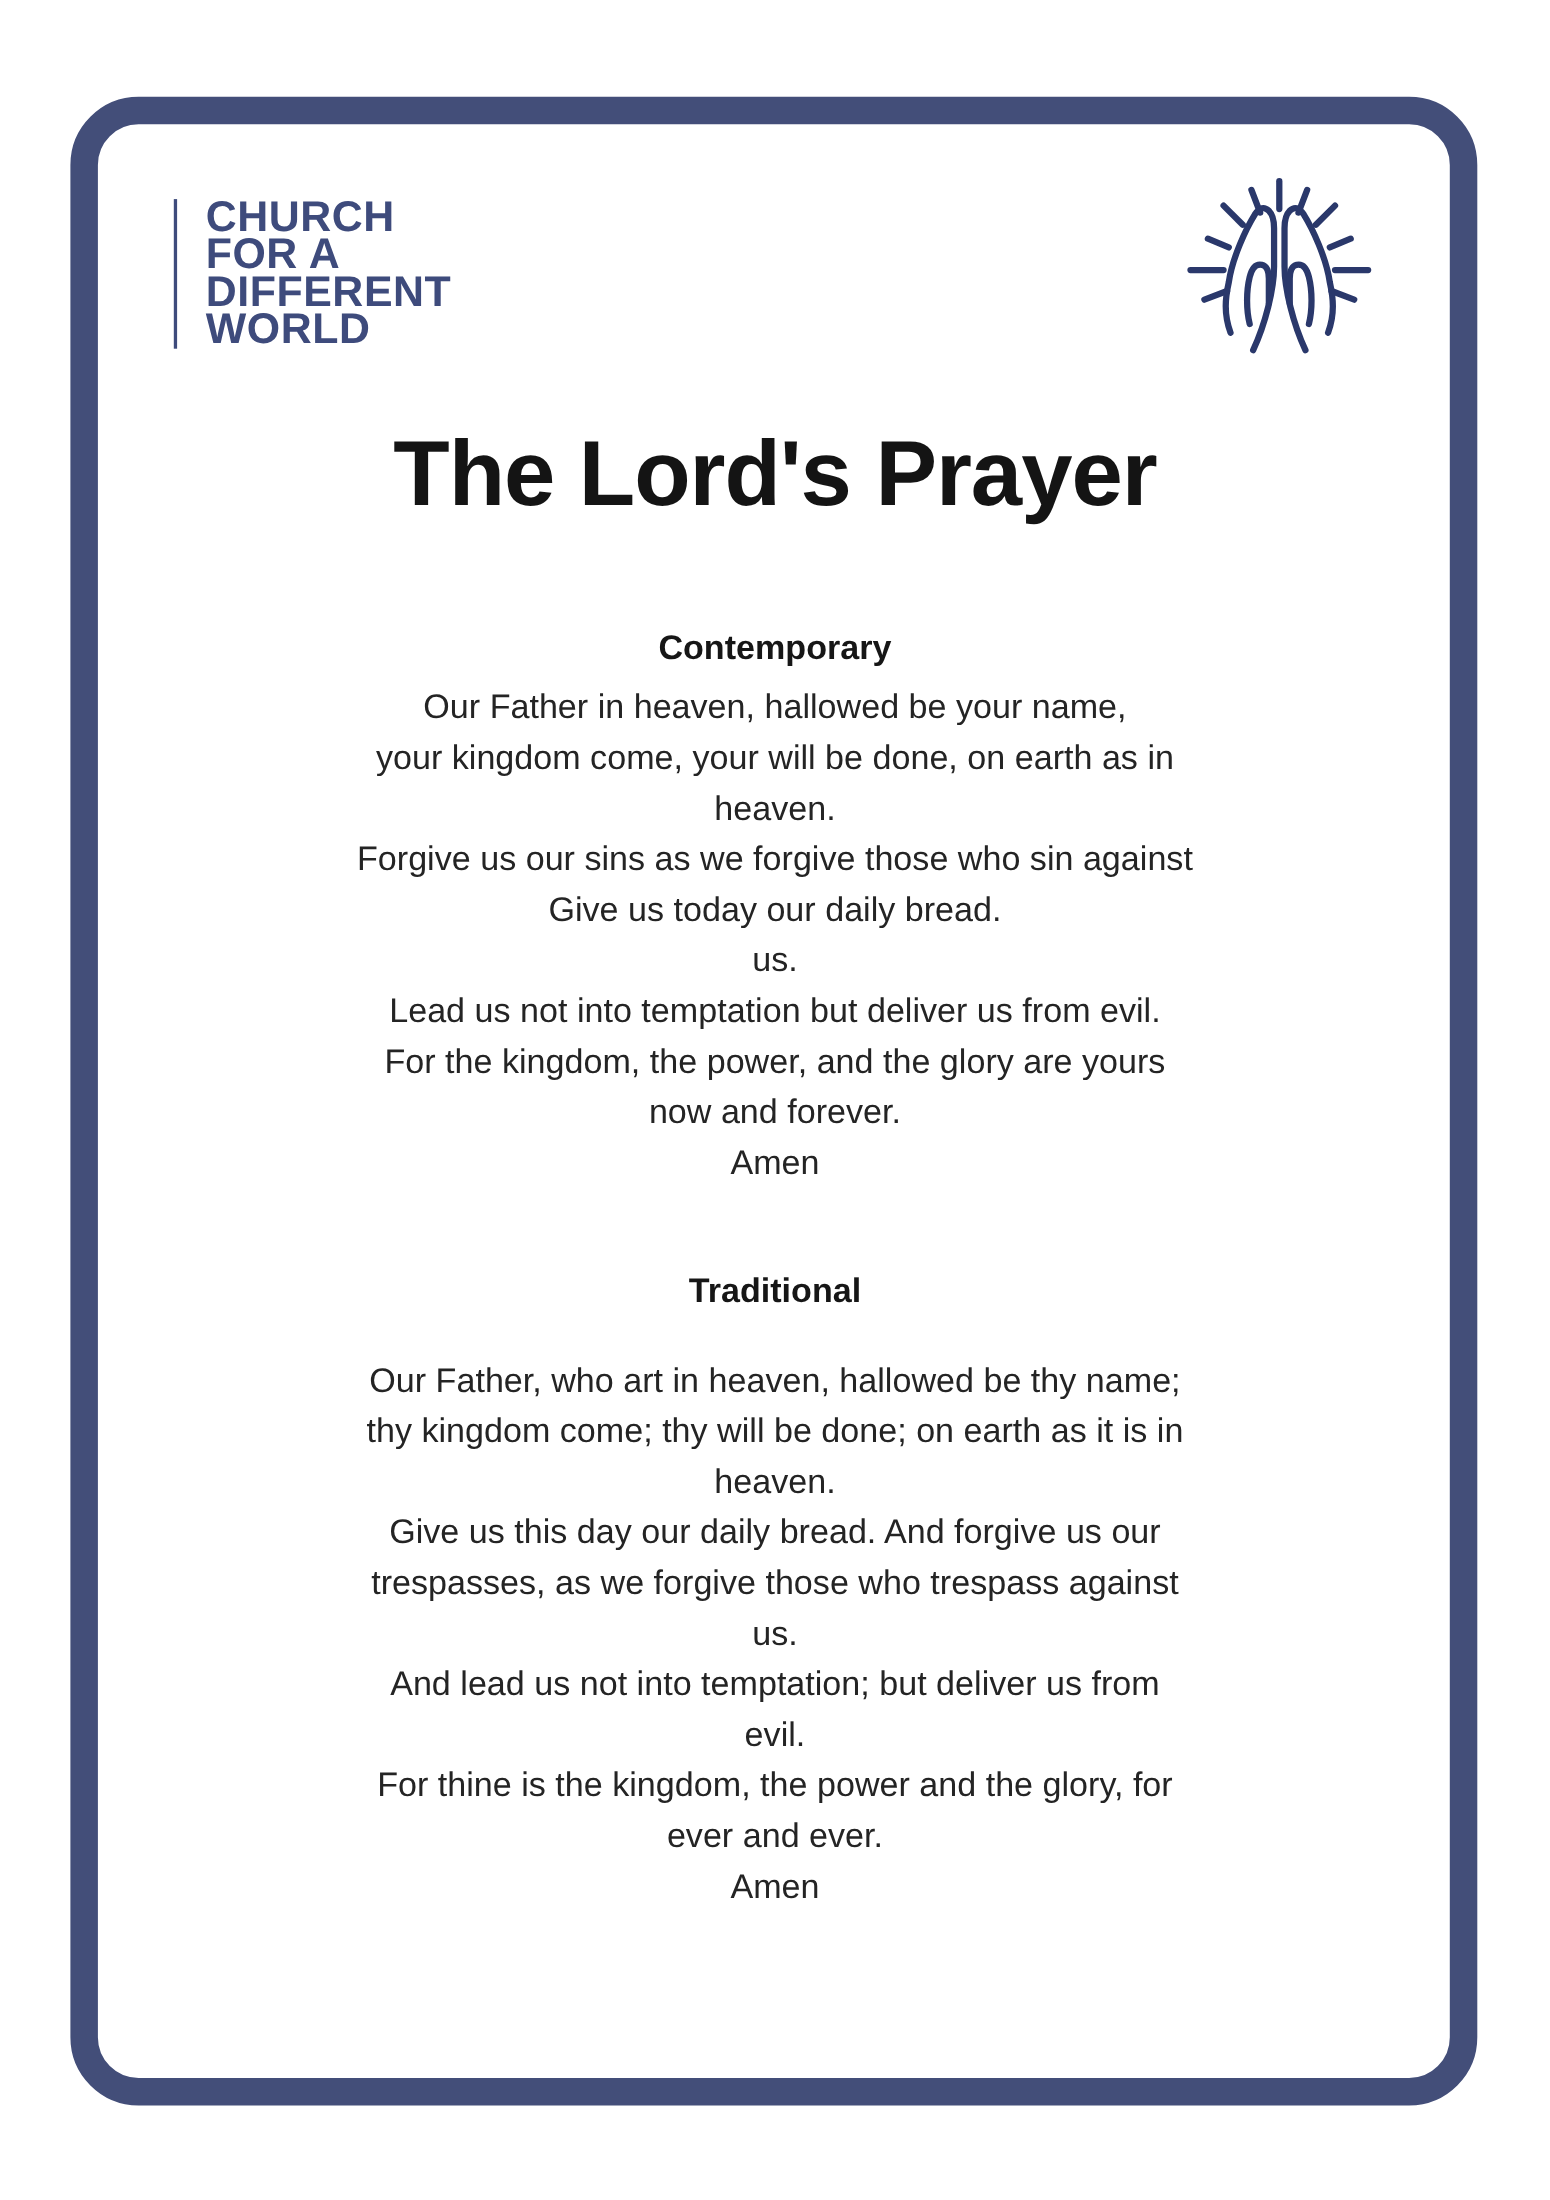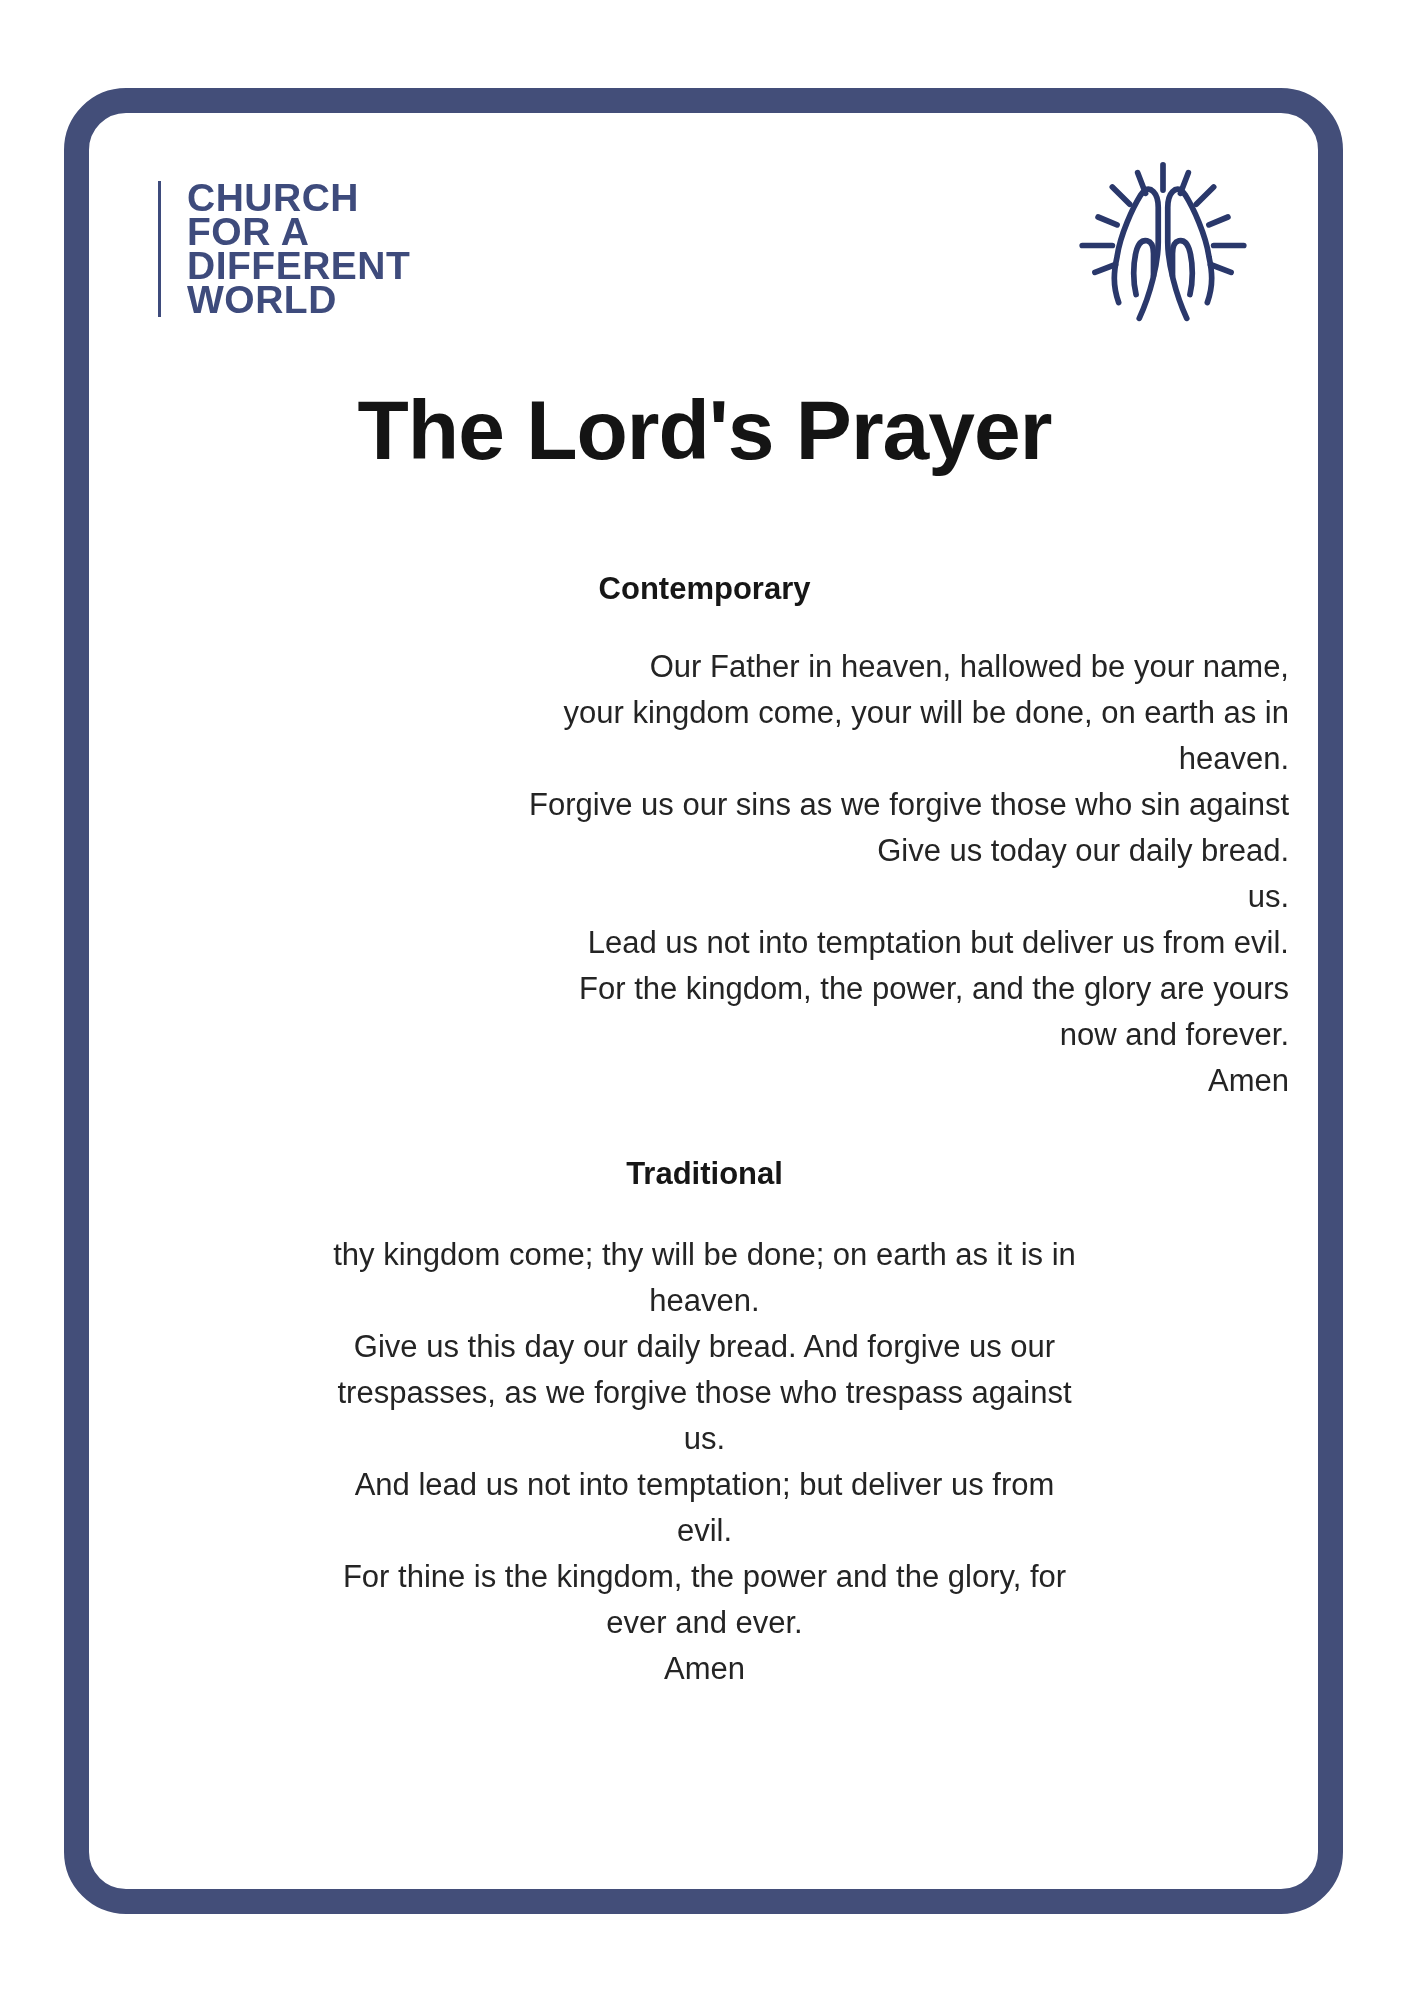--- a/index.html
+++ b/index.html
@@ -71,21 +71,21 @@
   .heading-traditional  { top: 1156px; }
   .prayer-block {
     position: absolute;
     left: 120px;
     right: 120px;
     text-align: center;
     color: #242424;
     font-size: 31px;
     line-height: 46px;
   }
-  .block-contemporary { top: 644px; text-align: right; }
+  .block-contemporary { top: 620px; }
   .block-traditional  { top: 1232px; }
   .prayer-line { white-space: nowrap; }
 </style>
 </head>
 <body>
 
 <div class="frame"></div>
 
 <div class="logo">
   <div class="logo-rule"></div>
@@ -131,20 +131,21 @@
     <div class="prayer-line">Give us today our daily bread.</div>
     <div class="prayer-line">us.</div>
     <div class="prayer-line">Lead us not into temptation but deliver us from evil.</div>
     <div class="prayer-line">For the kingdom, the power, and the glory are yours</div>
     <div class="prayer-line">now and forever.</div>
     <div class="prayer-line">Amen</div>
   </div>
 
 <h2 class="section-heading heading-traditional">Traditional</h2>
 <div class="prayer-block block-traditional">
+    <div class="prayer-line">Our Father, who art in heaven, hallowed be thy name;</div>
     <div class="prayer-line">thy kingdom come; thy will be done; on earth as it is in</div>
     <div class="prayer-line">heaven.</div>
     <div class="prayer-line">Give us this day our daily bread. And forgive us our</div>
     <div class="prayer-line">trespasses, as we forgive those who trespass against</div>
     <div class="prayer-line">us.</div>
     <div class="prayer-line">And lead us not into temptation; but deliver us from</div>
     <div class="prayer-line">evil.</div>
     <div class="prayer-line">For thine is the kingdom, the power and the glory, for</div>
     <div class="prayer-line">ever and ever.</div>
     <div class="prayer-line">Amen</div>

